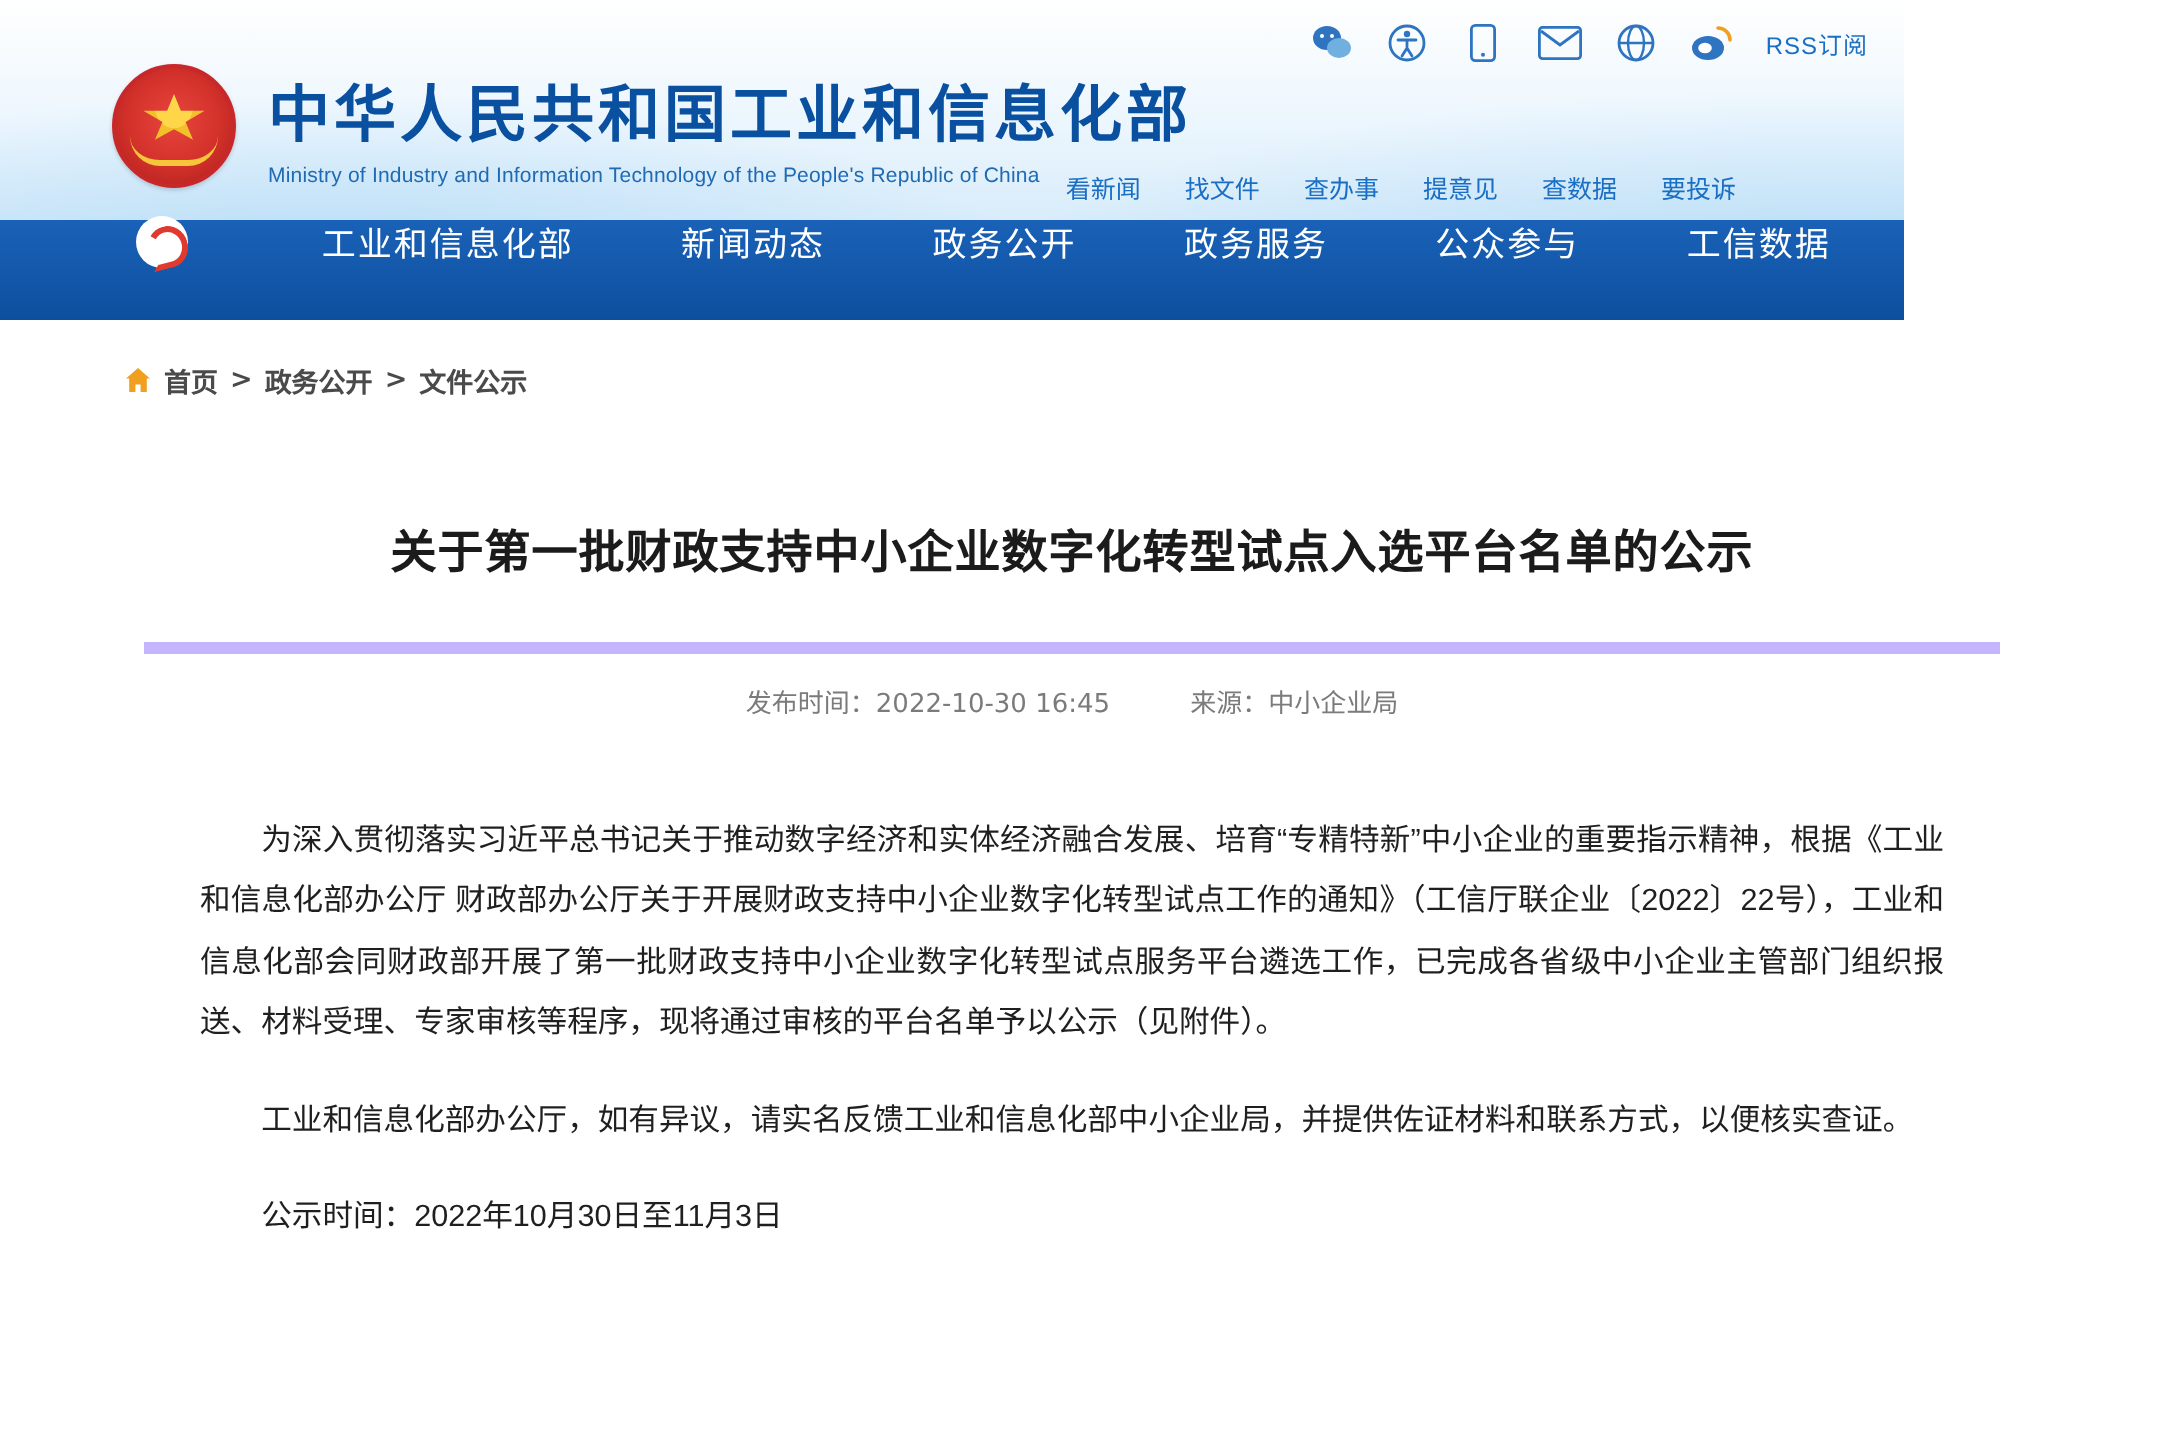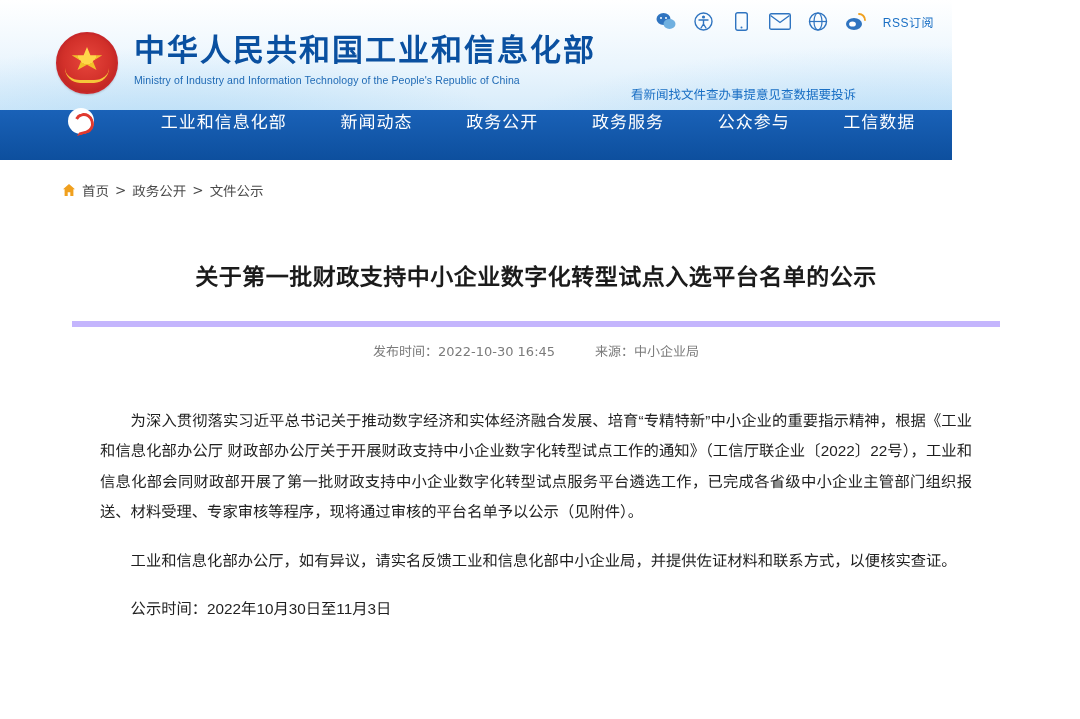--- a/index.html
+++ b/index.html
@@ -38,21 +38,21 @@
     color: #2f74c0;
   }
   .top-icons .ti svg { display: block; }
   .rss-label {
     font-size: 12px; color: #1a6fc4; letter-spacing: .5px;
   }
 
   
   .logo-block {
     position: absolute; left: 56px; top: 32px;
-    display: flex; align-items: flex-start; gap: 16px; z-index: 4;
+    display: flex; align-items: flex-end; gap: 16px; z-index: 4;
   }
   .emblem {
     width: 62px; height: 62px; border-radius: 50%;
     background: radial-gradient(circle at 50% 45%, #e7463c 0%, #d2302a 55%, #a81d1a 100%);
     border: 2px solid #c8282a;
     position: relative;
     box-shadow: 0 1px 2px rgba(0,0,0,.18);
   }
   .emblem:before {
     content: "";
@@ -88,22 +88,22 @@
     background: #fff; padding: 0 10px; font-size: 13px; color: #333;
     outline: none;
   }
   .search-input::placeholder { color: #b9b9b9; }
   .search-btn {
     width: 78px; height: 30px; border: none;
     background: #f5a81c; color: #fff; font-size: 13px; cursor: pointer;
     font-family: "DejaVu Sans", "Liberation Sans", sans-serif;
   }
   .quicklinks {
-    position: absolute; right: 96px; top: 84px;
-    display: flex; z-index: 4; justify-content: space-between;
+    position: absolute; right: 84px; top: 84px;
+    display: flex; gap: 22px; z-index: 4; justify-content: space-between;
   }
   .quicklinks a {
     font-size: 12.5px; color: #1a6fc4; text-decoration: none;
     font-family: "DejaVu Sans", "Liberation Sans", sans-serif;
   }
 
   
   .main-nav {
     position: absolute; left: 12px; bottom: 0; width: 1080px; height: 52px;
     display: flex; align-items: flex-start;
@@ -129,20 +129,21 @@
     font-family: "DejaVu Sans", "Liberation Sans", sans-serif;
     letter-spacing: 1px;
   }
 
   
   .breadcrumb {
     width: 1080px; padding: 20px 0 18px 0;
     display: flex; align-items: center; gap: 6px;
     padding-left: 62px;
     border-bottom: none;
+    font-weight: bold;
   }
   .bc-home-icon { width: 14px; height: 14px; color: #f0a01e; display: flex; }
   .breadcrumb a, .breadcrumb span {
     font-size: 13.5px; color: #4a4a4a; text-decoration: none;
     font-family: "DejaVu Sans", "Liberation Sans", sans-serif;
   }
   .bc-sep { color: #9a9a9a; }
 
   
   .article {

